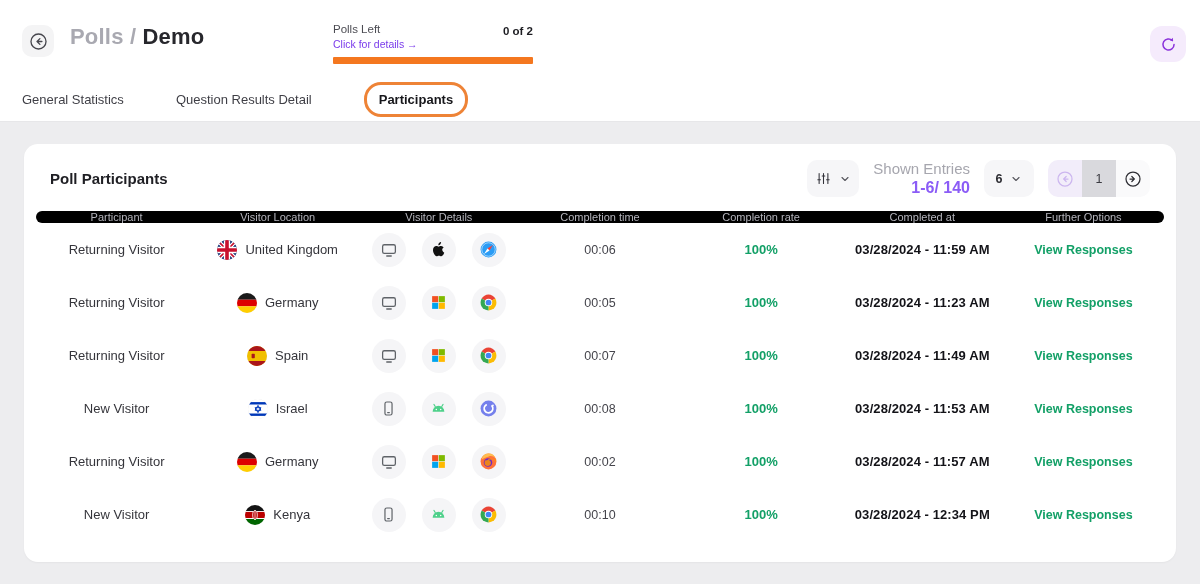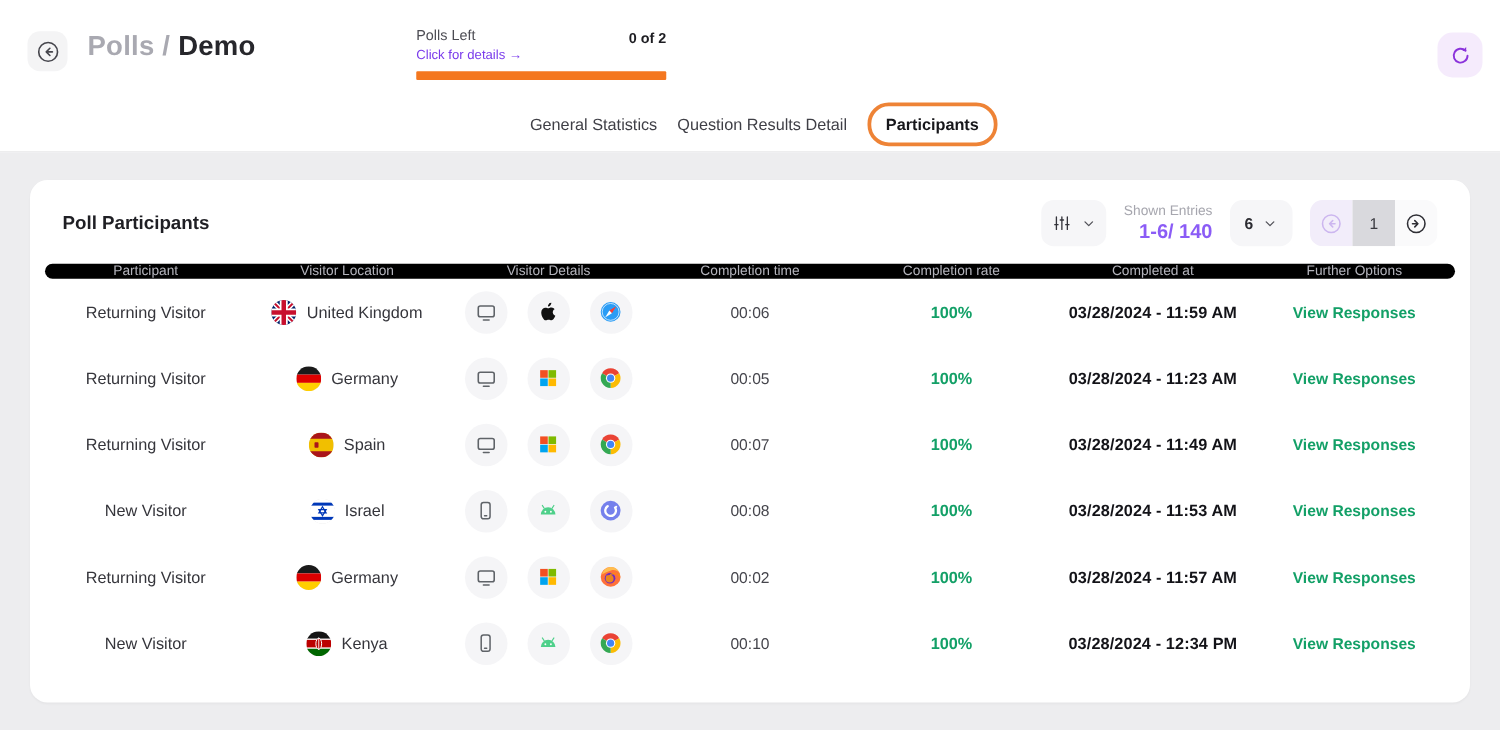--- a/index.html
+++ b/index.html
@@ -18,40 +18,40 @@
   .pl-row { display:flex; justify-content:space-between; align-items:flex-start; }
   .pl-label { font-size:11.5px; color:#4c4c53; font-weight:500; }
   .pl-link { display:block; font-size:10.5px; color:#7a3beb; margin-top:3px; text-decoration:none; cursor:pointer; }
   .pl-count { font-size:11.5px; color:#1d1d22; font-weight:700; margin-top:2px; }
   .pl-bar { margin-top:7px; height:7px; background:#f4771f; border-radius:1px; }
   .refresh-btn { position:absolute; right:14px; top:26px; width:36px; height:36px; border:none;
     border-radius:12px; background:#f5ebfc; display:flex; align-items:center; justify-content:center; cursor:pointer; }
 
   
   .tabs { height:44px; background:#fff; border-bottom:1px solid #e7e7e9;
-    display:flex; align-items:center; gap:16px; padding-left:22px;justify-content:center; }
+    display:flex; align-items:center; gap:52px; padding-left:22px; }
   .tab { border:none; background:none; font-family:inherit; font-size:13px; font-weight:500;
     color:#3f3f46; cursor:pointer; }
   .tab-highlight { border:3px solid #ee8336; border-radius:17px; padding:7px 12px;
     font-weight:600; color:#17171b; }
 
   
   .main { height:462px; background:#ededef; padding:22px 24px; }
   .card { height:100%; background:#fff; border-radius:14px; padding:16px 12px 26px;
     box-shadow:0 1px 2px rgba(0,0,0,.04); display:flex; flex-direction:column; }
   .card-head { display:flex; justify-content:space-between; align-items:center;
     padding:0 14px 0 14px; height:48px; margin-bottom:14px; }
   .card-title { font-size:15px; font-weight:600; color:#1f1f24; }
   .controls { display:flex; align-items:center; gap:14px; }
   .ctl-btn { height:37px; border:none; border-radius:10px; background:#f6f6f8; cursor:pointer;
     display:flex; align-items:center; justify-content:center; gap:8px; font-family:inherit; }
   .filter-btn { width:52px; }
   .size-btn { width:50px; font-size:12.5px; color:#2c2c32; font-weight:600; }
   .shown { text-align:right; }
-  .shown .lbl { font-size:11px; color:#a6a6ae; }
+  .shown .lbl { font-size:15px; color:#a6a6ae; }
   .shown .val { font-size:16px; color:#8b5cf6; font-weight:700; margin-top:2px; }
   .pager { display:flex; border-radius:10px; overflow:hidden; height:37px; }
   .pg-seg { width:34px; height:37px; border:none; display:flex; align-items:center;
     justify-content:center; cursor:pointer; font-family:inherit; }
   .pg-prev { background:#f2edfa; }
   .pg-num { background:#d9d9dd; font-size:12.5px; color:#3a3a40; }
   .pg-next { background:#fafafb; }
 
   
   .thead { display:grid; grid-template-columns:repeat(7,1fr); background:#000000;

